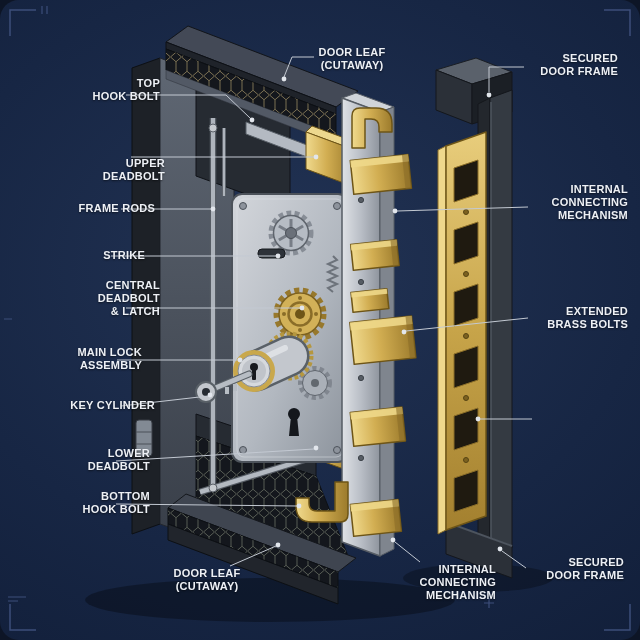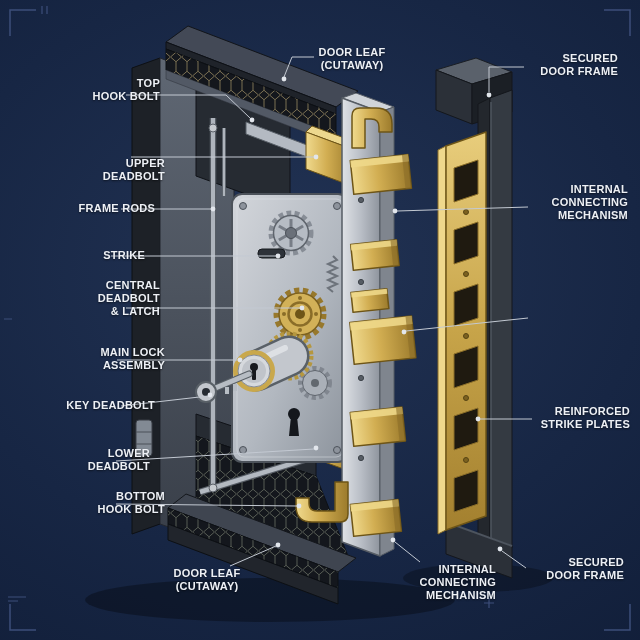--- a/index.html
+++ b/index.html
@@ -6,20 +6,21 @@
   html, body { margin: 0; padding: 0; }
   body {
     width: 640px; height: 640px;
     background: #0d1526;
     font-family: "Liberation Sans", sans-serif;
   }
   .canvas {
     position: relative; width: 640px; height: 640px; overflow: hidden;
     background: radial-gradient(115% 95% at 45% 42%,
                 #223354 0%, var(--background-navy, #172644) 48%, #0e1a33 100%);
+    border-radius: 19px;
   }
   svg.art { position: absolute; left: 0; top: 0; }
   .label {
     position: absolute;
     color: var(--label-text, #edf0f5);
     font-size: 11px; font-weight: bold; line-height: 13px;
     letter-spacing: .25px; white-space: pre-line;
     text-shadow: 0 1px 2px rgba(0,0,0,.55);
   }
   .align-right { text-align: right; margin-left: 36px; }
@@ -360,33 +361,33 @@
 
 <div class="label align-right" style="left:32px;top:77px;width:92px">TOP
 HOOK BOLT</div>
 <div class="label align-right" style="left:37px;top:157px;width:92px">UPPER
 DEADBOLT</div>
 <div class="label align-right" style="left:27px;top:202px;width:92px">FRAME RODS</div>
 <div class="label align-right" style="left:17px;top:249px;width:92px">STRIKE</div>
 <div class="label align-right" style="left:30px;top:279px;width:94px">CENTRAL
 DEADBOLT
 &amp; LATCH</div>
-<div class="label align-right" style="left:37px;top:346px;width:92px">MAIN LOCK
+<div class="label align-right" style="left:14px;top:346px;width:92px">MAIN LOCK
 ASSEMBLY</div>
-<div class="label align-right" style="left:27px;top:399px;width:92px">KEY DEADBOLT</div>
+<div class="label align-right" style="left:27px;top:399px;width:92px">KEY CYLINDER</div>
 <div class="label align-right" style="left:22px;top:447px;width:92px">LOWER
 DEADBOLT</div>
-<div class="label align-right" style="left:37px;top:490px;width:92px">BOTTOM
+<div class="label align-right" style="left:22px;top:490px;width:92px">BOTTOM
 HOOK BOLT</div>
 
 <div class="label align-left" style="left:532px;top:183px;width:96px">INTERNAL
 CONNECTING
 MECHANISM</div>
-<div class="label align-left" style="left:534px;top:405px;width:96px">REINFORCED
-STRIKE PLATES</div>
+<div class="label align-left" style="left:532px;top:305px;width:96px">EXTENDED
+BRASS BOLTS</div>
 
 <div class="label align-center" style="left:155px;top:567px;width:104px">DOOR LEAF
 (CUTAWAY)</div>
 <div class="label align-left" style="left:400px;top:563px;width:96px">INTERNAL
 CONNECTING
 MECHANISM</div>
 <div class="label align-left" style="left:528px;top:556px;width:96px">SECURED
 DOOR FRAME</div>
 
 </div>

